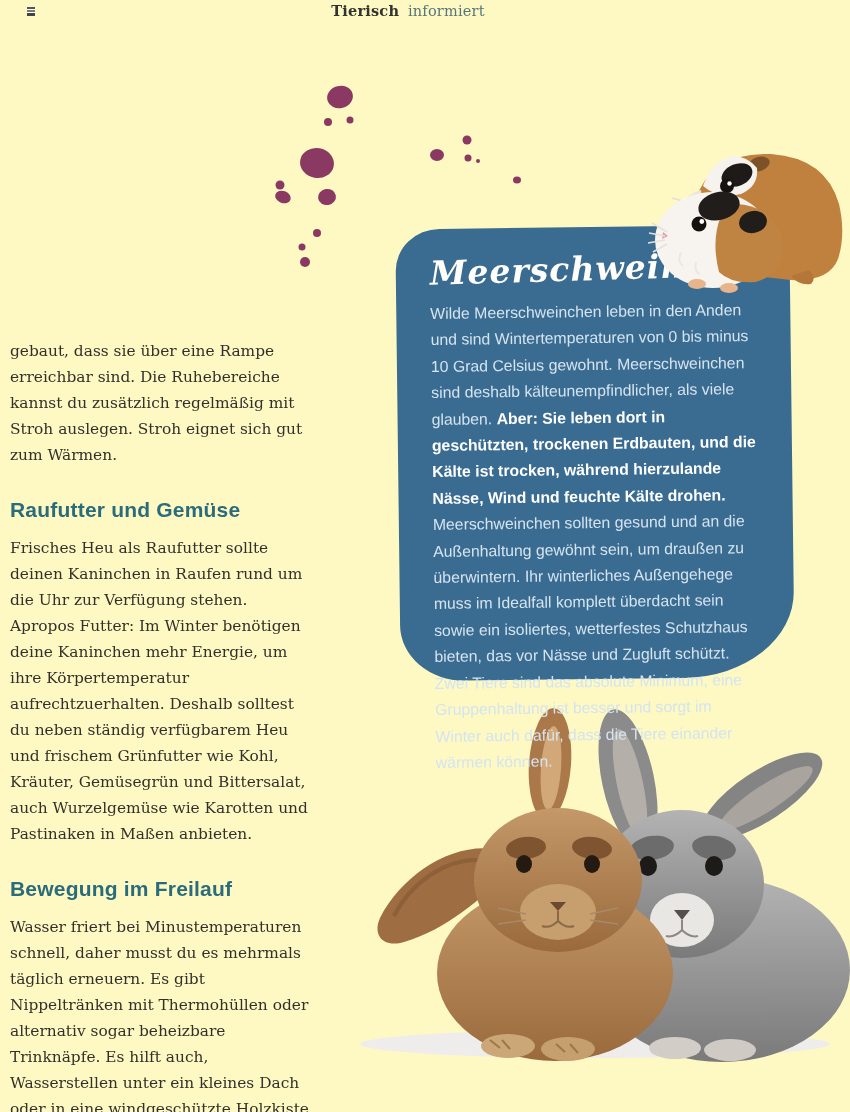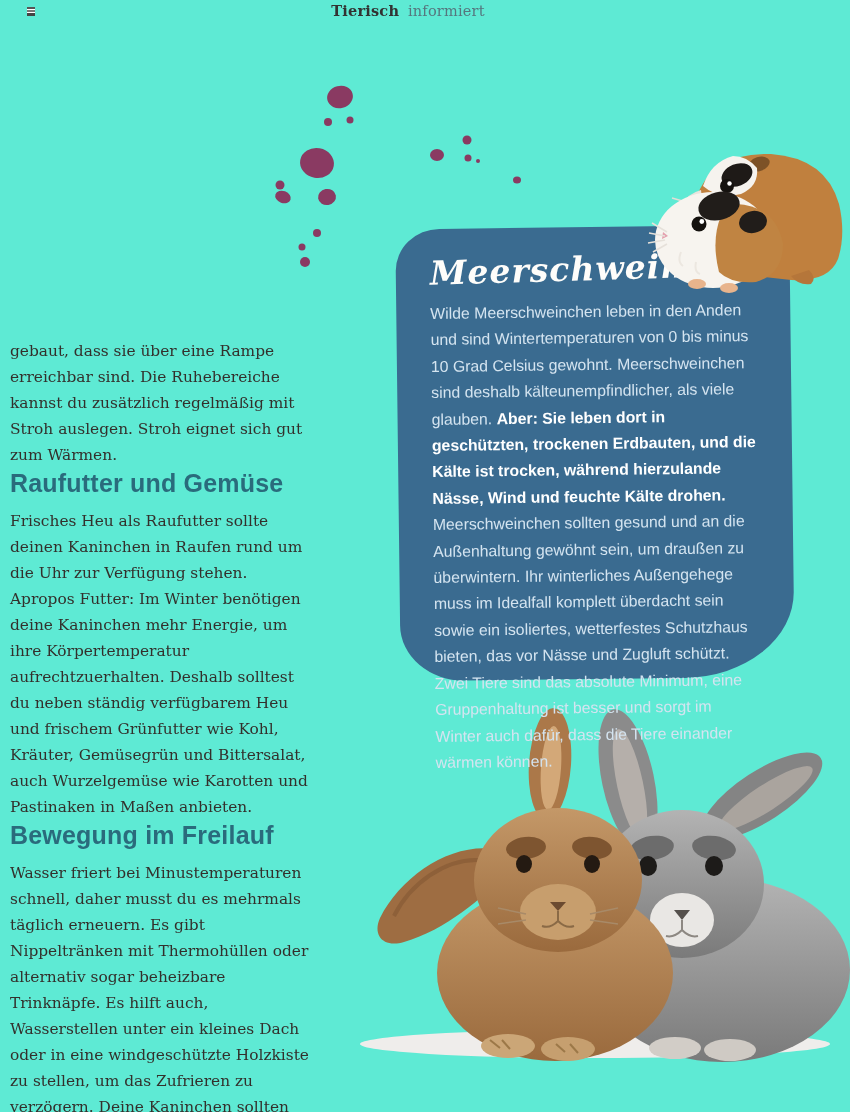--- a/index.html
+++ b/index.html
@@ -1,34 +1,34 @@
 <!DOCTYPE html>
 <html lang="de"><head>
 <meta charset="utf-8">
 <style>
   html,body{margin:0;padding:0;background:#ffffff;}
-  .page{position:relative;width:850px;height:1112px;background:#5eead4;overflow:hidden;
+  .page{position:relative;width:850px;height:1112px;background:#fef9c3;overflow:hidden;
         font-family:"DejaVu Serif",serif;}
 
   
   .corner-mark{position:absolute;left:27px;top:7px;width:8px;height:9px;
     background:linear-gradient(#555 0 2px,#fff 2px 3px,#777 3px 5px,#fff 5px 6px,#444 6px 8px);}
 
   
   .header{position:absolute;left:0;top:2px;width:816px;text-align:center;
     font-family:"DejaVu Serif",serif;font-size:14.5px;letter-spacing:.2px;}
   .header .brand-bold{font-weight:700;color:#323232;}
   .header .brand-light{font-weight:400;color:#56767e;margin-left:4px;}
 
   
   .left-col{position:absolute;left:10px;top:330px;width:300px;color:#33302c;
     font-size:15.4px;line-height:26px;text-align:left;}
   .left-col p{margin:8px 0 0 0;}
   .left-col h2{font-family:"Liberation Sans",sans-serif;font-weight:700;color:#2a6b7c;
-    font-size:25px;line-height:24px;margin:3px 0 13px 0;letter-spacing:.2px;}
+    font-size:21px;line-height:24px;margin:30px 0 13px 0;letter-spacing:.2px;}
 
   
   .info-box{position:absolute;left:398px;top:227px;width:394px;height:452px;
     background:#3a6b90;border-radius:44px 54px 110px 64px / 42px 50px 85px 56px;
     transform:rotate(-0.7deg);z-index:2;box-sizing:border-box;padding:22px 34px 0 34px;}
   .info-box .box-title{font-family:"DejaVu Serif",serif;font-style:italic;font-weight:700;
     color:#fefdfa;font-size:33px;line-height:40px;letter-spacing:1px;margin:0 0 10px 0;
     transform:rotate(-1deg);}
   .info-box .box-body{font-family:"Liberation Sans",sans-serif;font-size:15.8px;
     line-height:26.4px;color:#d4e4f0;}

